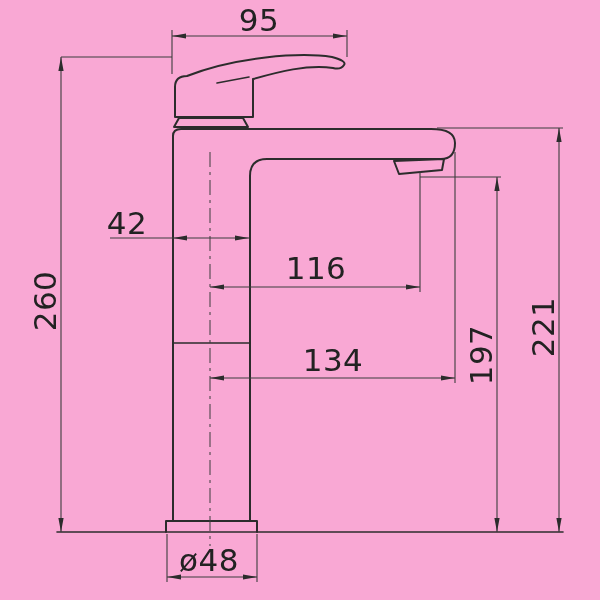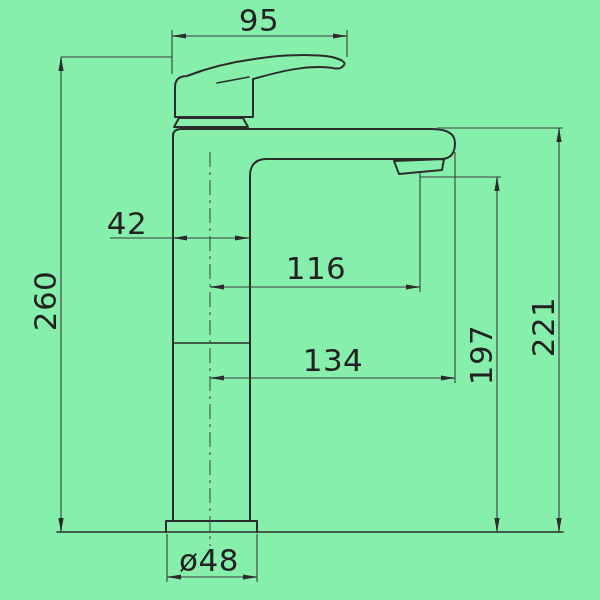--- a/index.html
+++ b/index.html
@@ -1,17 +1,17 @@
 <!DOCTYPE html>
 <html><head>
 <meta charset="utf-8">
 <style>
   html,body{margin:0;padding:0;}
   body{background:#ffffff;font-family:"DejaVu Sans",sans-serif;}
-  .stage{position:relative;width:600px;height:600px;background:#86efac;overflow:hidden;}
+  .stage{position:relative;width:600px;height:600px;background:#f9a8d4;overflow:hidden;}
   svg{display:block;}
   .obj{fill:none;stroke:#2c2c2c;stroke-width:2;stroke-linecap:round;stroke-linejoin:round;}
   .obj-thin{fill:none;stroke:#2c2c2c;stroke-width:1.6;stroke-linecap:round;}
   .dim{fill:none;stroke:#3d3d3d;stroke-width:1.1;stroke-linecap:butt;}
   .cl{fill:none;stroke:#3d3d3d;stroke-width:1;stroke-dasharray:15 5 3 5;}
   .ah{fill:#2c2c2c;stroke:none;}
   .dimtext{font-family:"DejaVu Sans",sans-serif;font-size:31px;fill:#222222;letter-spacing:0.5px;}
 </style>
 </head>
 <body>

